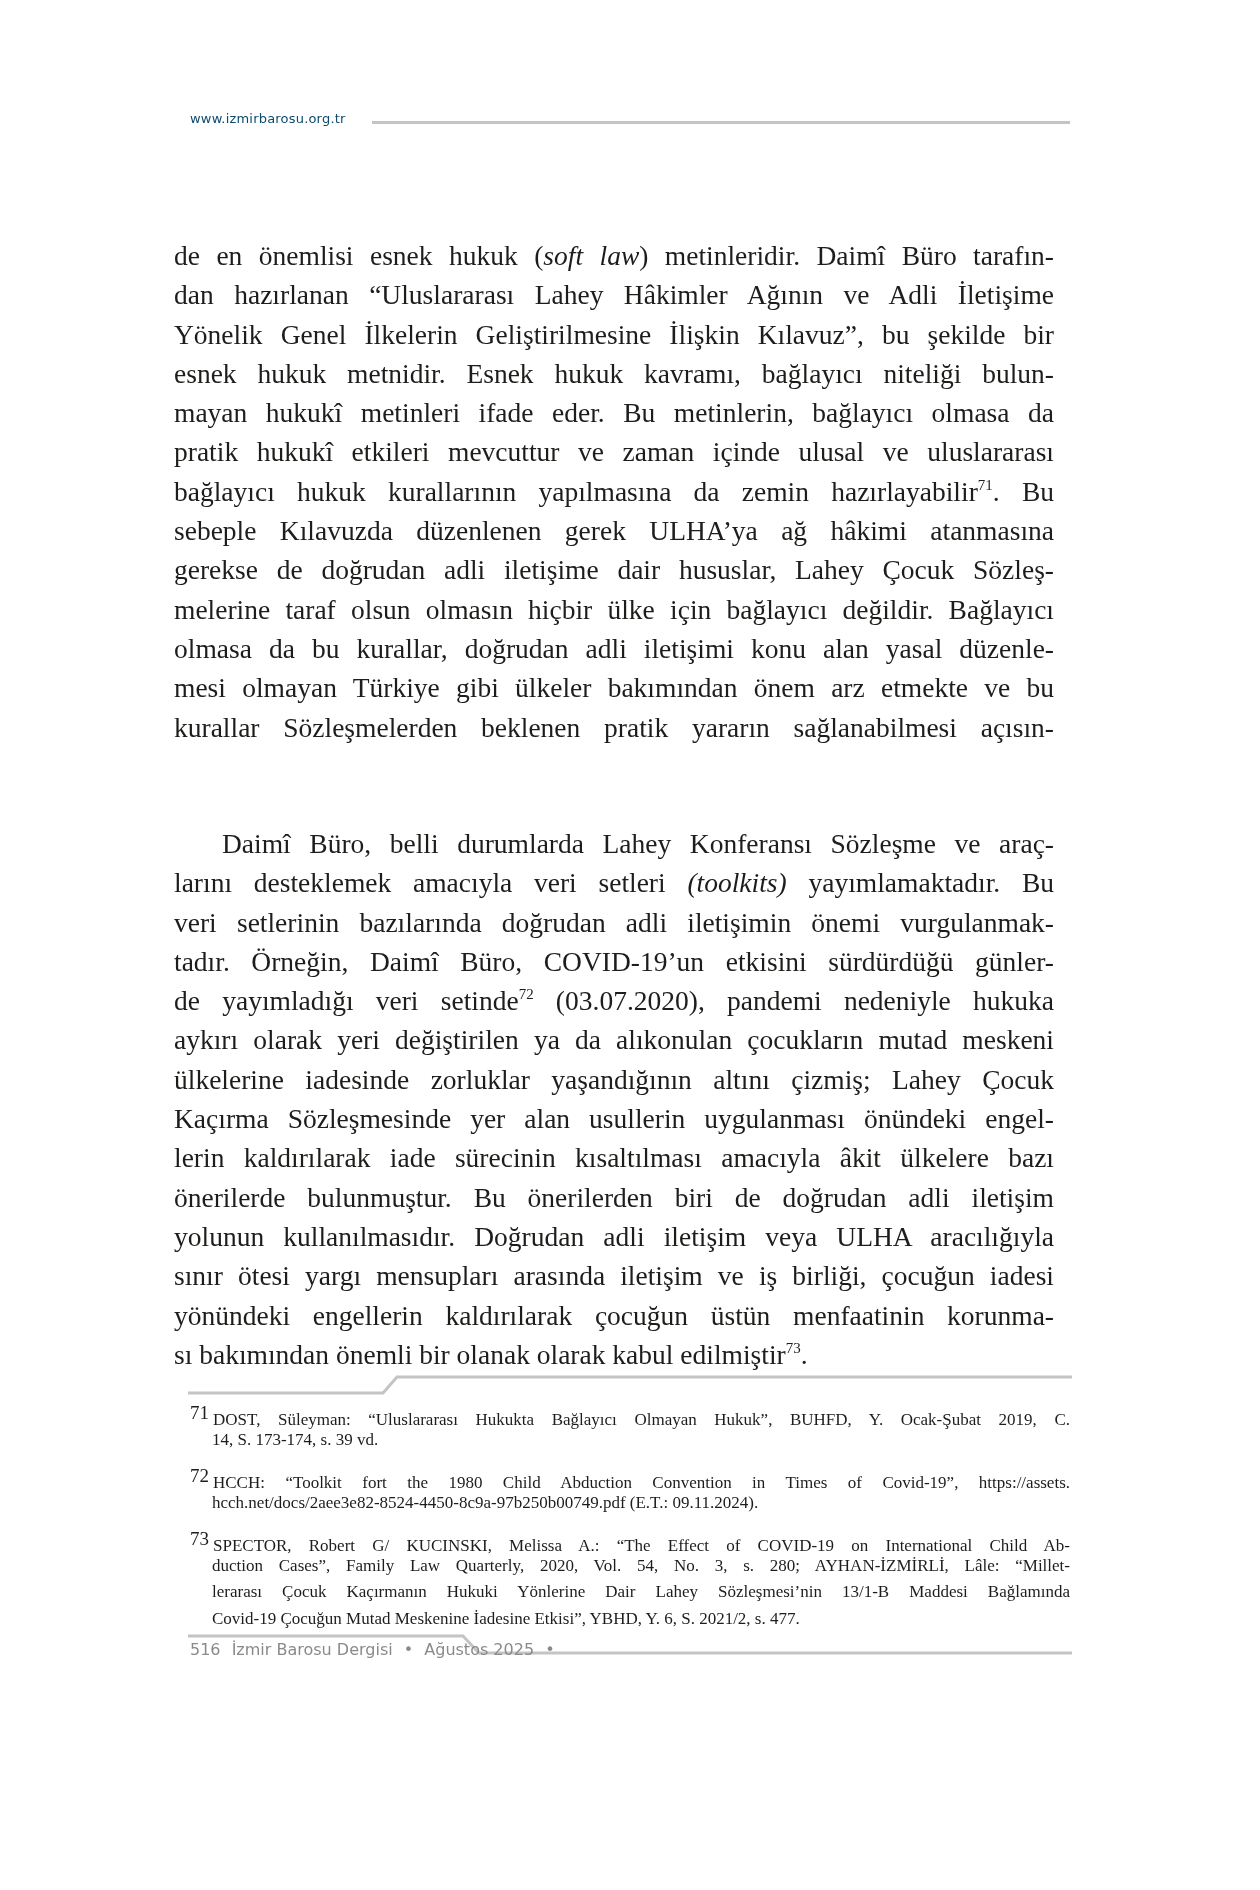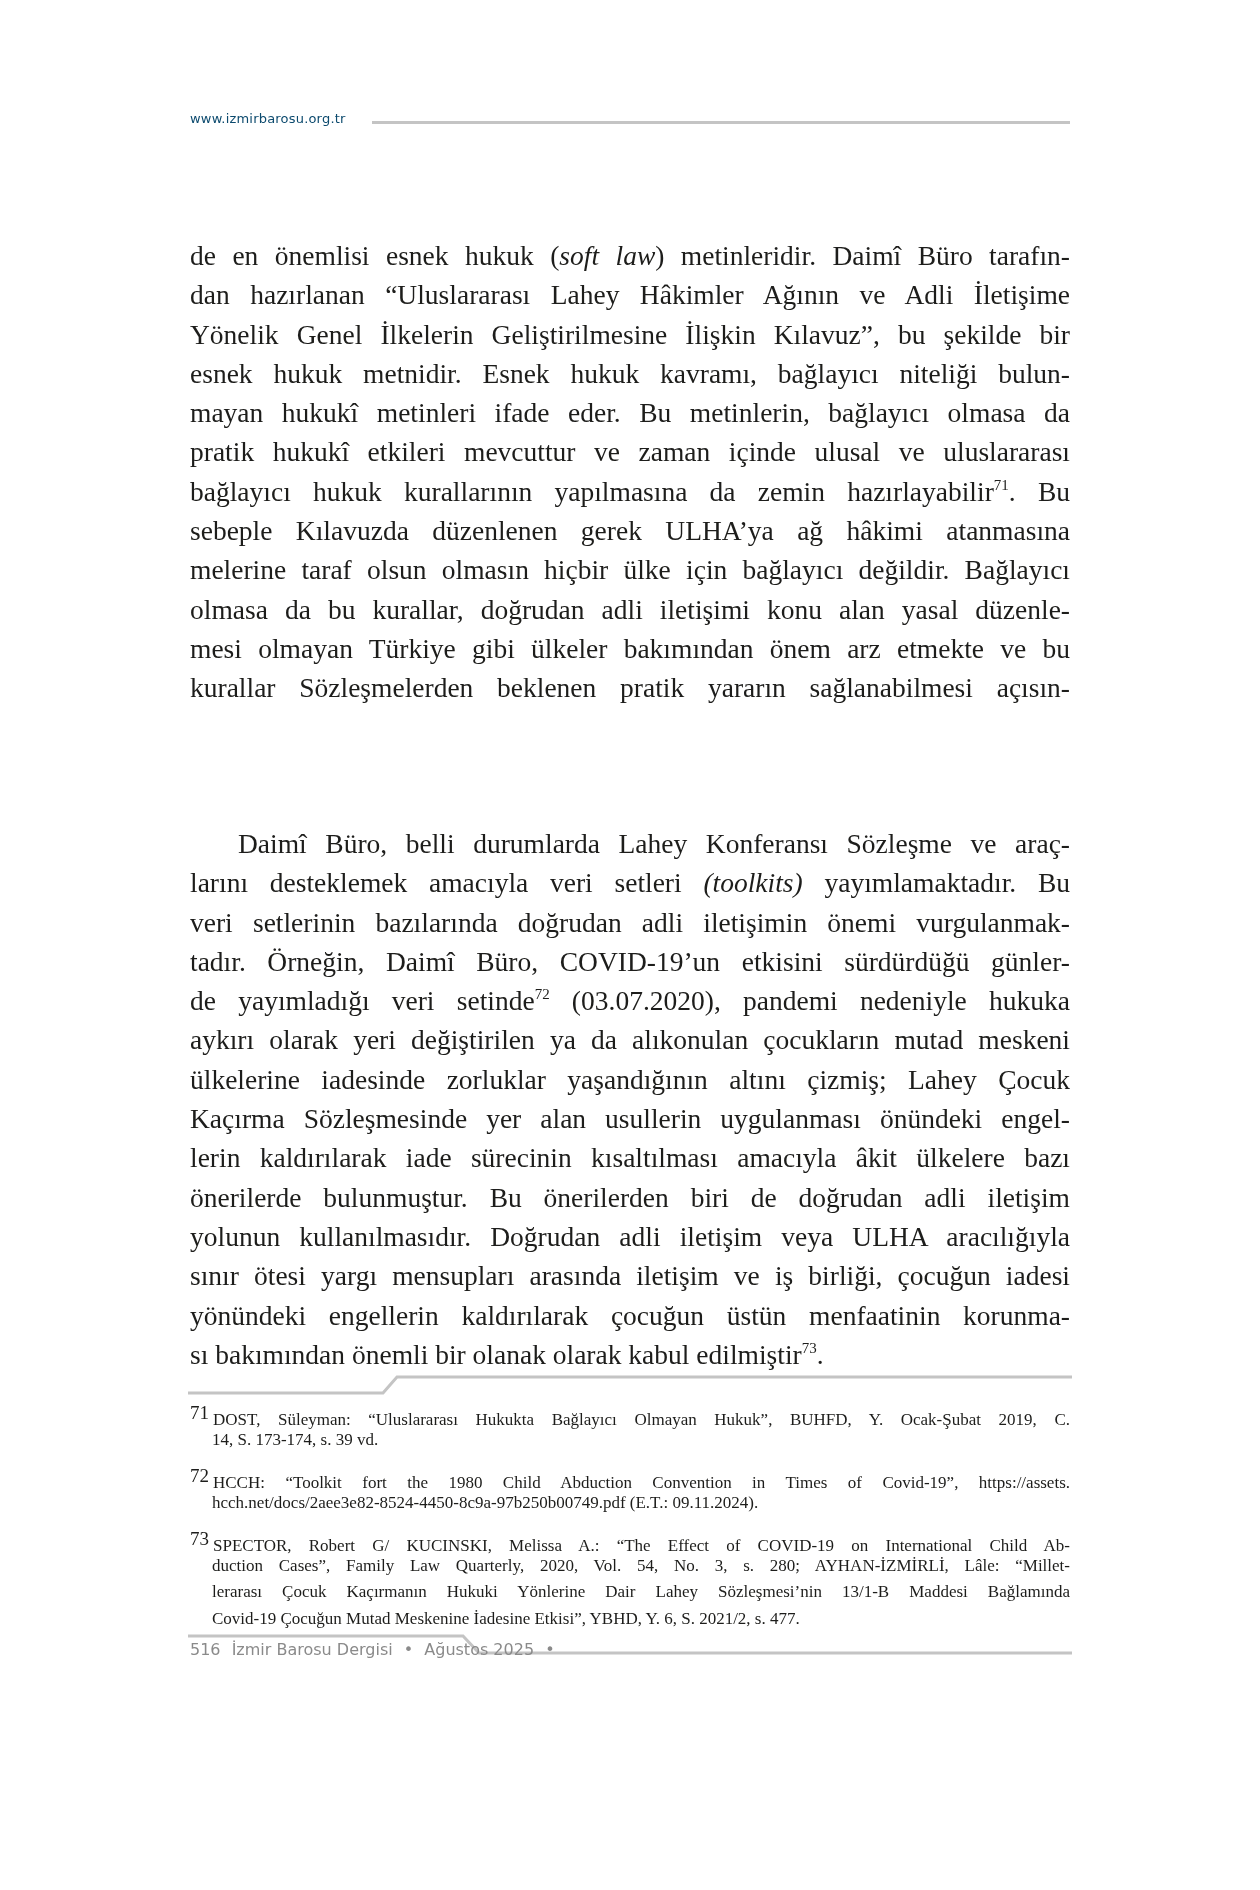--- a/index.html
+++ b/index.html
@@ -10,21 +10,21 @@
     position: absolute; left: 190px; top: 111px;
     font-family: "DejaVu Sans", sans-serif; font-size: 13px; color: #0c4a6e;
     letter-spacing: 0.2px;
   }
   .header-rule {
     position: absolute; left: 372px; top: 121px; width: 698px; height: 3px;
     background: #c4c4c4;
   }
 
   .body-text {
-    position: absolute; left: 190px; width: 880px;
+    position: absolute; left: 174px; width: 880px;
     font-family: "Liberation Serif", "DejaVu Serif", serif;
     font-size: 27.5px; color: #1d1d1b; line-height: 39.3px;
   }
   .line { display: block; white-space: nowrap; text-align: justify; text-align-last: justify; height: 39.3px; }
   .line.last { text-align-last: left; }
   .line.indent { padding-left: 48px; }
   .sup { font-size: 15px; vertical-align: 11px; line-height: 0; }
   .it { font-style: italic; }
 
   .fn-divider { position: absolute; left: 188px; top: 1373px; width: 884px; height: 24px; }
@@ -57,20 +57,21 @@
 
   <div class="body-text" id="para-0" style="top:236px;">
       <span class="line">de en önemlisi esnek hukuk (<span class="it">soft law</span>) metinleridir. Daimî Büro tarafın-</span>
       <span class="line">dan hazırlanan “Uluslararası Lahey Hâkimler Ağının ve Adli İletişime</span>
       <span class="line">Yönelik Genel İlkelerin Geliştirilmesine İlişkin Kılavuz”, bu şekilde bir</span>
       <span class="line">esnek hukuk metnidir. Esnek hukuk kavramı, bağlayıcı niteliği bulun-</span>
       <span class="line">mayan hukukî metinleri ifade eder. Bu metinlerin, bağlayıcı olmasa da</span>
       <span class="line">pratik hukukî etkileri mevcuttur ve zaman içinde ulusal ve uluslararası</span>
       <span class="line">bağlayıcı hukuk kurallarının yapılmasına da zemin hazırlayabilir<sup class="sup">71</sup>. Bu</span>
       <span class="line">sebeple Kılavuzda düzenlenen gerek ULHA’ya ağ hâkimi atanmasına</span>
+      <span class="line">gerekse de doğrudan adli iletişime dair hususlar, Lahey Çocuk Sözleş-</span>
       <span class="line">melerine taraf olsun olmasın hiçbir ülke için bağlayıcı değildir. Bağlayıcı</span>
       <span class="line">olmasa da bu kurallar, doğrudan adli iletişimi konu alan yasal düzenle-</span>
       <span class="line">mesi olmayan Türkiye gibi ülkeler bakımından önem arz etmekte ve bu</span>
       <span class="line">kurallar Sözleşmelerden beklenen pratik yararın sağlanabilmesi açısın-</span>
     </div>
   <div class="body-text" id="para-1" style="top:824px;">
       <span class="line indent">Daimî Büro, belli durumlarda Lahey Konferansı Sözleşme ve araç-</span>
       <span class="line">larını desteklemek amacıyla veri setleri <span class="it">(toolkits)</span> yayımlamaktadır. Bu</span>
       <span class="line">veri setlerinin bazılarında doğrudan adli iletişimin önemi vurgulanmak-</span>
       <span class="line">tadır. Örneğin, Daimî Büro, COVID-19’un etkisini sürdürdüğü günler-</span>

